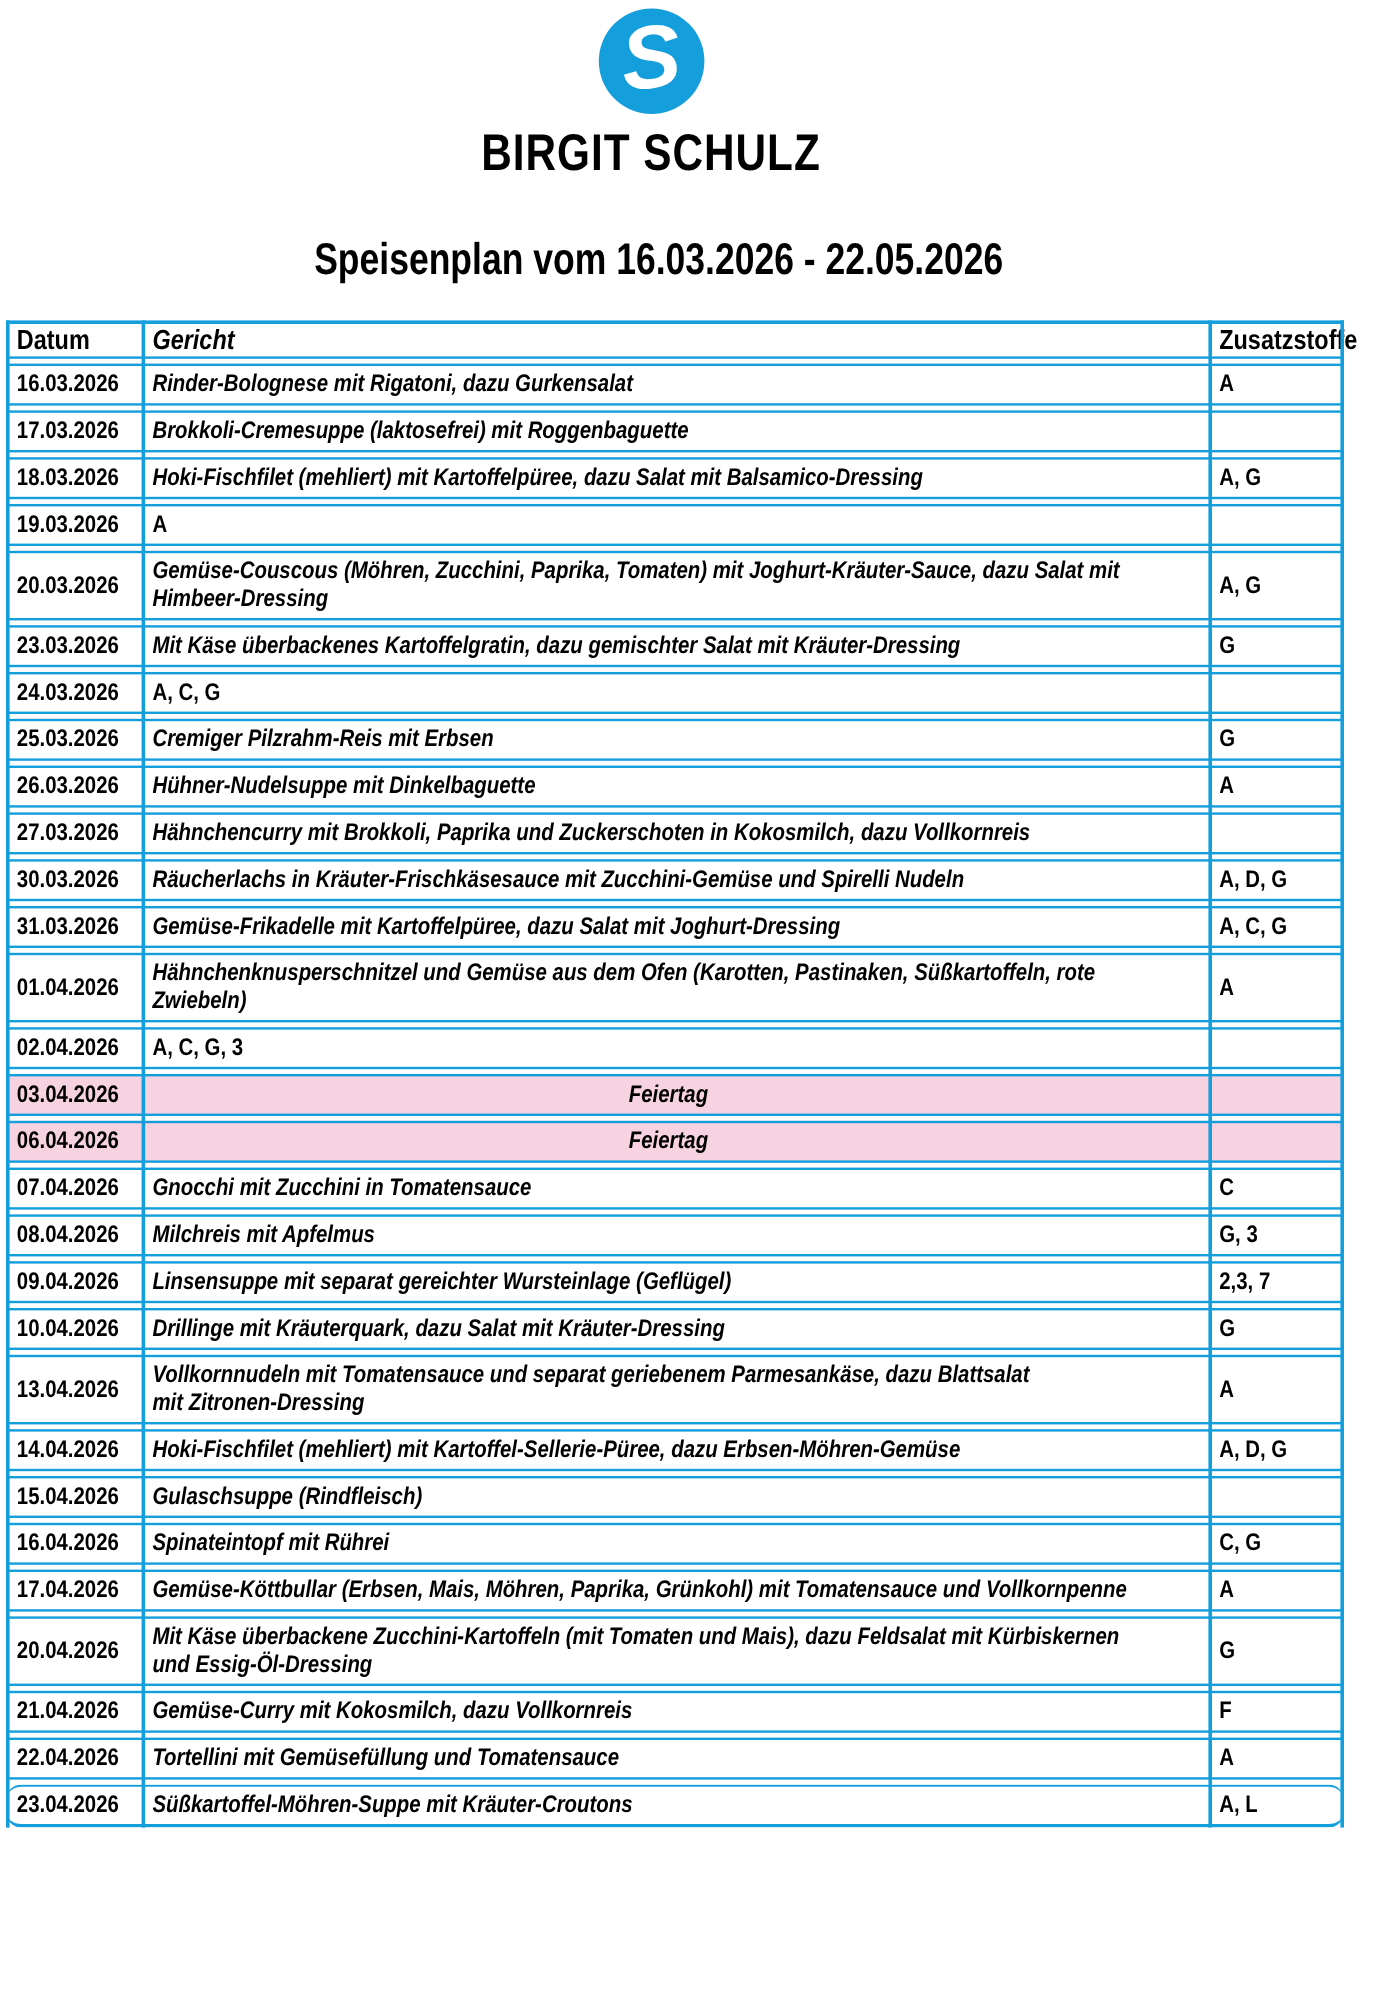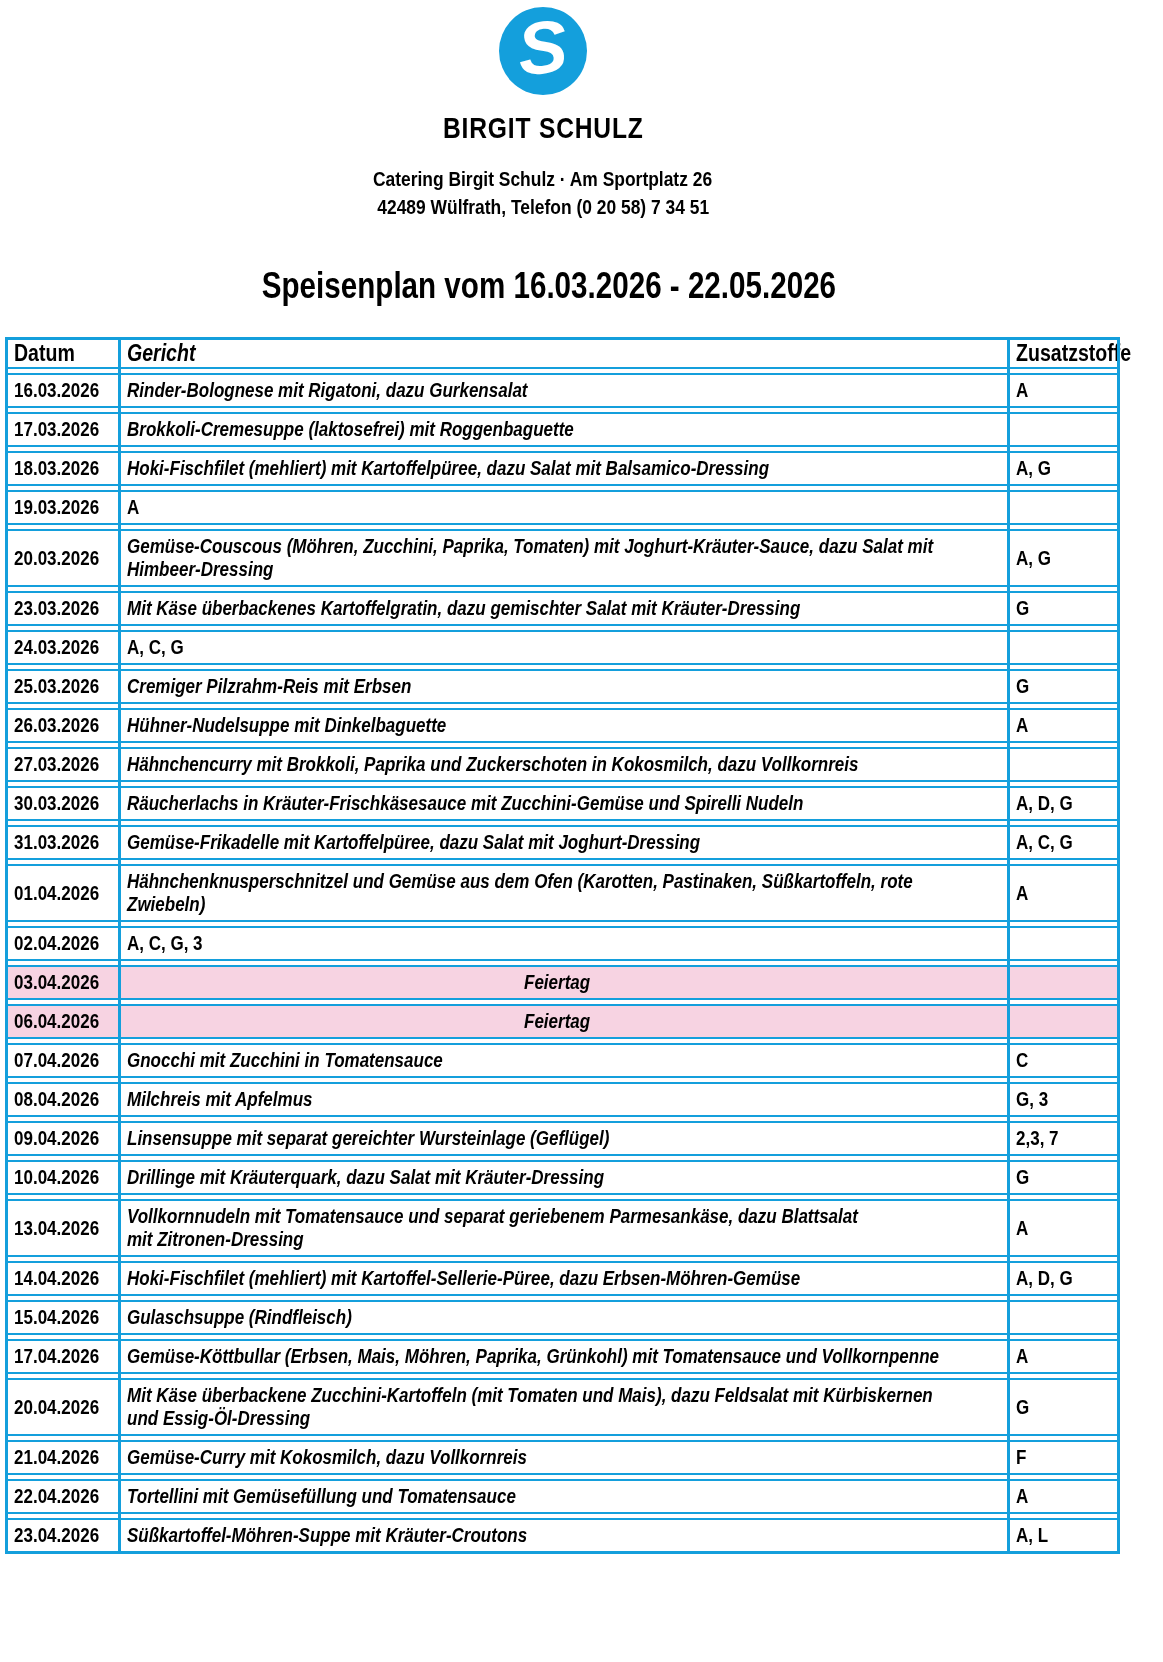--- a/index.html
+++ b/index.html
@@ -11,63 +11,59 @@
   }
   .header { width:1086px; text-align:center; padding-top:7px; }
   .logo {
     width:88px; height:88px; border-radius:50%; background:var(--accent);
     margin:0 auto; display:flex; align-items:center; justify-content:center;
   }
   .logo .s {
     color:#fff; font-size:74px; font-style:italic; font-weight:bold;
     line-height:1; transform:rotate(-6deg) translateY(-3px);
   }
-  .brand-name { font-size:30px; letter-spacing:1px; margin-top:10px; line-height:46px; }
+  .brand-name { font-size:43px; letter-spacing:1px; margin-top:10px; line-height:46px; }
   .address { font-size:20.5px; line-height:28px; margin-top:14px; }
   .doc-title { font-size:37px; margin-top:44px; line-height:42px;margin-left:11px; }
 
   
   .cond { display:inline-block; white-space:pre; transform:scaleX(0.85); }
   .cond.center { transform-origin:50% 50%; }
   .cond.left { transform-origin:0 50%; }
   .brand-name .cond { transform:scaleX(0.82); }
   .doc-title .cond { transform:scaleX(0.80); }
 
   .menu-table { position:relative; margin:30px 0 0 5px; width:1115px; }
   .row {
     display:flex; align-items:center; background:#fff;
     border-top:2.5px solid var(--accent); border-bottom:2.5px solid var(--accent);
     margin-bottom:4px;
   }
   .row.head { border-top-width:3px; }
-  .rows-host .row:last-child { border-bottom-width:3px; margin-bottom:0; }
+  .rows-host .row:last-child { border-bottom-width:3px; margin-bottom:0;border-radius:13px; }
   .row.holiday { background:var(--pink);text-align:center; }
   .cell { padding:4px 9px; line-height:23px; font-size:20px; box-sizing:border-box; }
   .row.head .cell { padding:2px 9px; font-size:23px; line-height:23px; }
   .c-datum { flex:0 0 113px; width:113px; }
   .c-gericht { flex:0 0 889px; width:889px;font-style:italic; }
   .c-zusatz { flex:1 1 auto; }
   .vline { position:absolute; top:0; bottom:0; width:2.5px; background:var(--accent); z-index:2; pointer-events:none; }
   .vline.v0 { left:0; width:3px; }
   .vline.v1 { left:113px; }
   .vline.v2 { left:1002px; }
   .vline.v3 { right:0; width:3px; }
 </style>
 </head>
 <body>
 
 <div class="header">
   <div class="logo">
     <span class="s">S</span>
   </div>
   <div class="brand-name"><span class="cond center">BIRGIT SCHULZ</span></div>
-  <div class="address">
-    <div><span class="cond center">Catering Birgit Schulz · Am Sportplatz 26</span></div>
-    <div><span class="cond center">42489 Wülfrath, Telefon (0 20 58) 7 34 51</span></div>
-  </div>
   <div class="doc-title"><span class="cond center">Speisenplan vom 16.03.2026 - 22.05.2026</span></div>
 </div>
 
 <div class="menu-table">
   <div class="row head">
     <div class="cell c-datum"><span class="cond left">Datum</span></div>
     <div class="cell c-gericht"><span class="cond left">Gericht</span></div>
     <div class="cell c-zusatz"><span class="cond left">Zusatzstoffe</span></div>
   </div>
   <div class="rows-host" id="rows-host">
@@ -178,20 +174,25 @@
   </div>
       <div class="row">
     <div class="cell c-datum"><span class="cond left">14.04.2026</span></div>
     <div class="cell c-gericht"><span class="cond left">Hoki-Fischfilet (mehliert) mit Kartoffel-Sellerie-Püree, dazu Erbsen-Möhren-Gemüse</span></div>
     <div class="cell c-zusatz"><span class="cond left">A, D, G</span></div>
   </div>
       <div class="row">
     <div class="cell c-datum"><span class="cond left">15.04.2026</span></div>
     <div class="cell c-gericht"><span class="cond left">Gulaschsuppe (Rindfleisch)</span></div>
     <div class="cell c-zusatz"><span class="cond left"></span></div>
+  </div>
+      <div class="row">
+    <div class="cell c-datum"><span class="cond left">16.04.2026</span></div>
+    <div class="cell c-gericht"><span class="cond left">Spinateintopf mit Rührei</span></div>
+    <div class="cell c-zusatz"><span class="cond left">C, G</span></div>
   </div>
       <div class="row">
     <div class="cell c-datum"><span class="cond left">17.04.2026</span></div>
     <div class="cell c-gericht"><span class="cond left">Gemüse-Köttbullar (Erbsen, Mais, Möhren, Paprika, Grünkohl) mit Tomatensauce und Vollkornpenne</span></div>
     <div class="cell c-zusatz"><span class="cond left">A</span></div>
   </div>
       <div class="row">
     <div class="cell c-datum"><span class="cond left">20.04.2026</span></div>
     <div class="cell c-gericht"><span class="cond left">Mit Käse überbackene Zucchini-Kartoffeln (mit Tomaten und Mais), dazu Feldsalat mit Kürbiskernen
 und Essig-Öl-Dressing</span></div>

